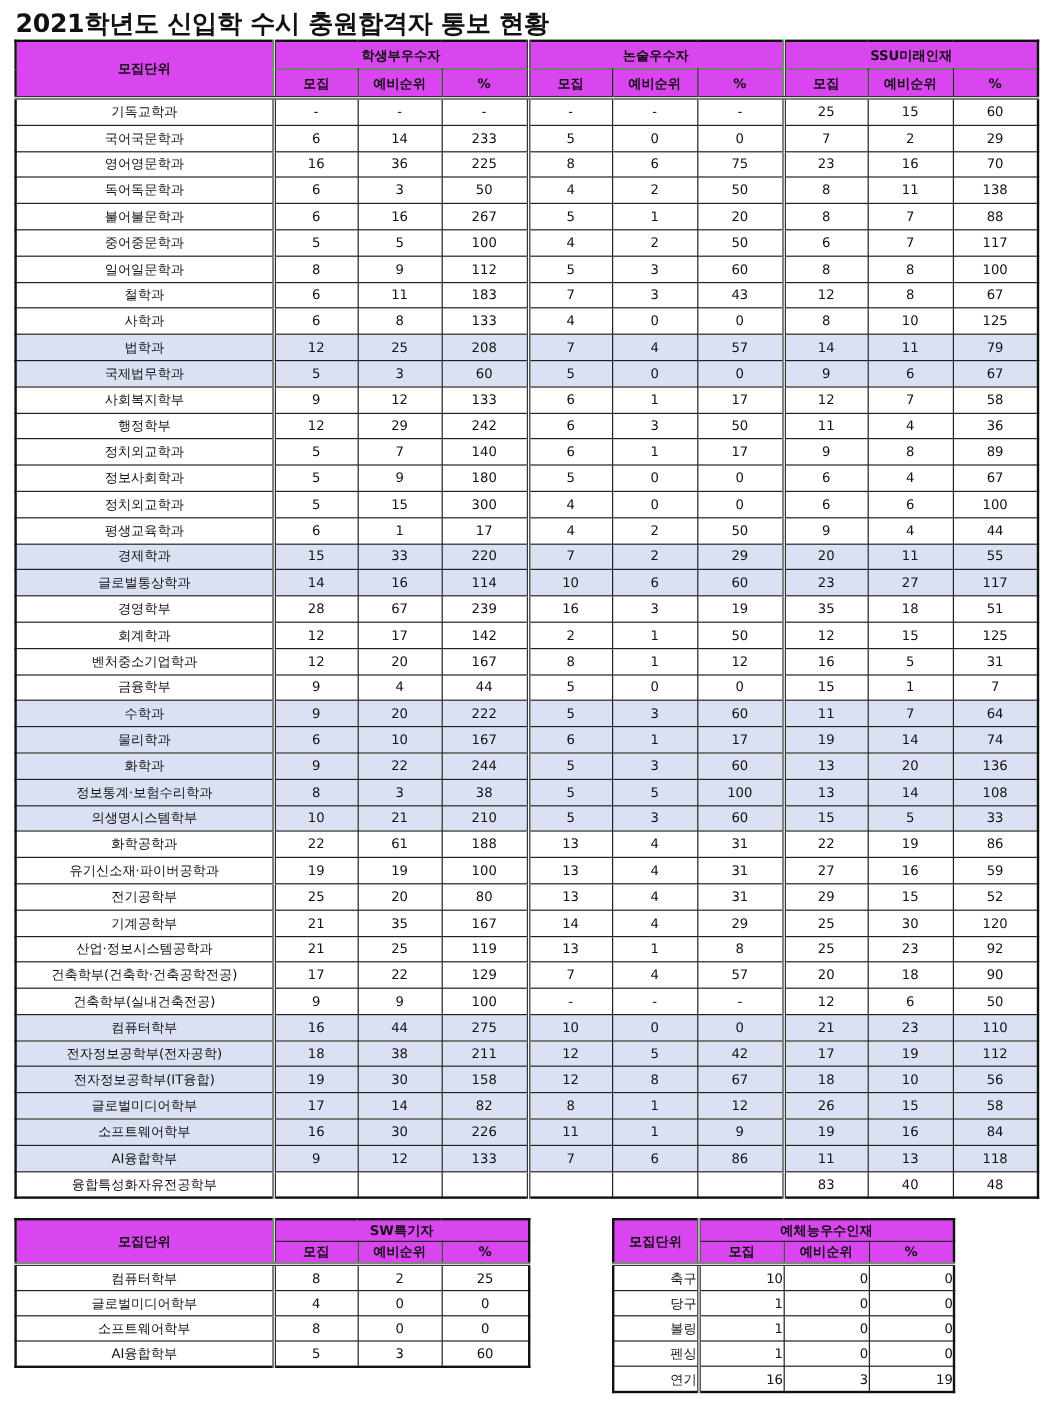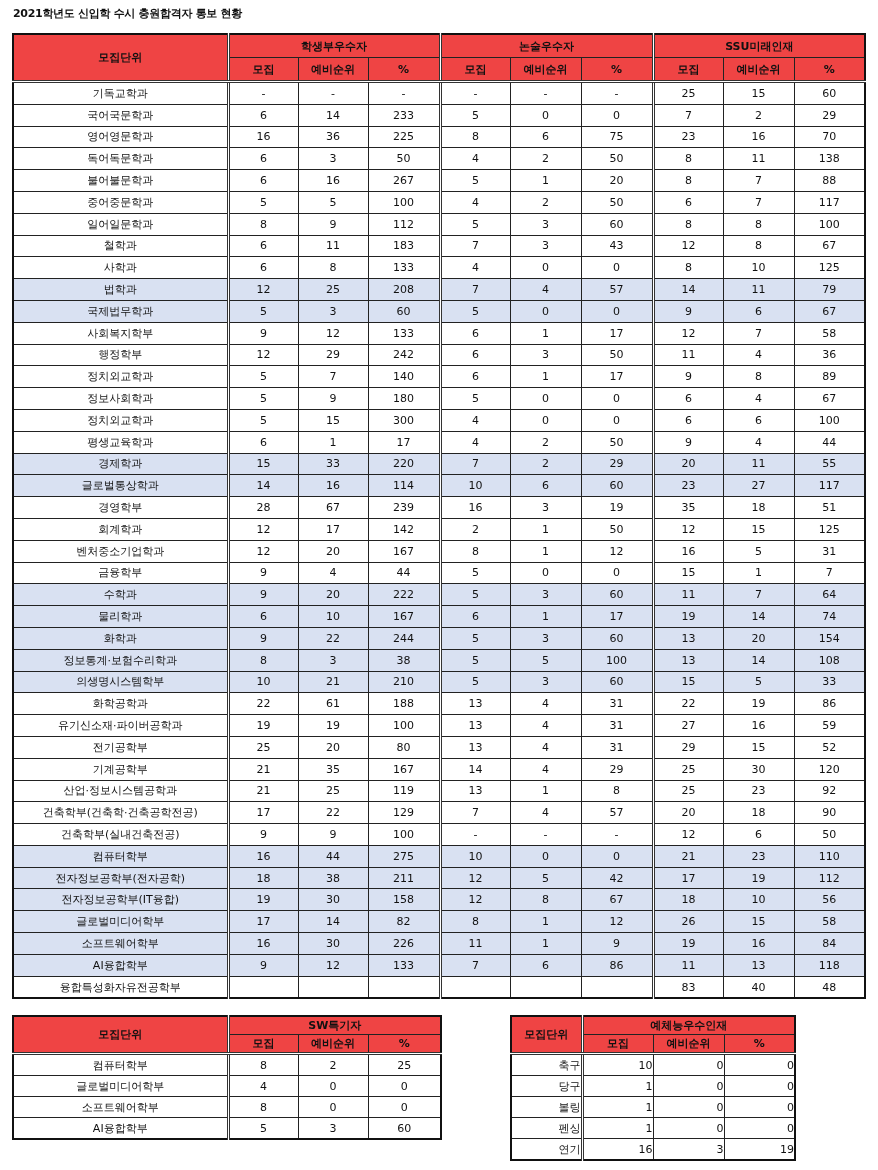--- a/index.html
+++ b/index.html
@@ -1,23 +1,23 @@
 <!DOCTYPE html>
 <html><head>
 <meta charset="utf-8">
 <style>
   html, body { margin: 0; padding: 0; background: #ffffff; }
   body { width: 878px; height: 1170px; position: relative; overflow: hidden;
          font-family: "DejaVu Sans", "Liberation Sans", sans-serif; color: #111; }
-  .title { position: absolute; left: 13px; top: 6px; font-size: 11px; font-weight: bold;
+  .title { position: absolute; left: 13px; top: 6px; font-size: 21px; font-weight: bold;
            letter-spacing: -0.3px; white-space: nowrap; }
   table { border-collapse: collapse; position: absolute; table-layout: fixed; }
   td, th { font-size: 11px; text-align: center; padding: 0; white-space: nowrap; overflow: hidden;
            border: 1px solid #222; }
-  th { background: #ef4444; font-weight: bold; }
+  th { background: #d946ef; font-weight: bold; }
   tr.hl td { background: #D9E1F2; }
   .main { left: 12px; top: 33px; width: 852px; border: 2px solid #111; }
   .main thead tr.r1 th { height: 22px; }
   .main thead tr.r2 th { height: 22px; }
   .main tbody td { height: 20.8px; }
   .thick-l { border-left: 3px double #333 !important; }
   .thick-b th { border-bottom: 3px double #333; }
   .sw { left: 12px; top: 1015px; width: 428px; border: 2px solid #111; }
   .sw thead th { height: 17px; }
   .sw tbody td { height: 20px; }
@@ -366,21 +366,21 @@
       <tr class="hl">
         <td>화학과</td>
         <td class="thick-l">9</td>
         <td class="">22</td>
         <td class="">244</td>
         <td class="thick-l">5</td>
         <td class="">3</td>
         <td class="">60</td>
         <td class="thick-l">13</td>
         <td class="">20</td>
-        <td class="">154</td>
+        <td class="">136</td>
       </tr>
       <tr class="hl">
         <td>정보통계·보험수리학과</td>
         <td class="thick-l">8</td>
         <td class="">3</td>
         <td class="">38</td>
         <td class="thick-l">5</td>
         <td class="">5</td>
         <td class="">100</td>
         <td class="thick-l">13</td>

